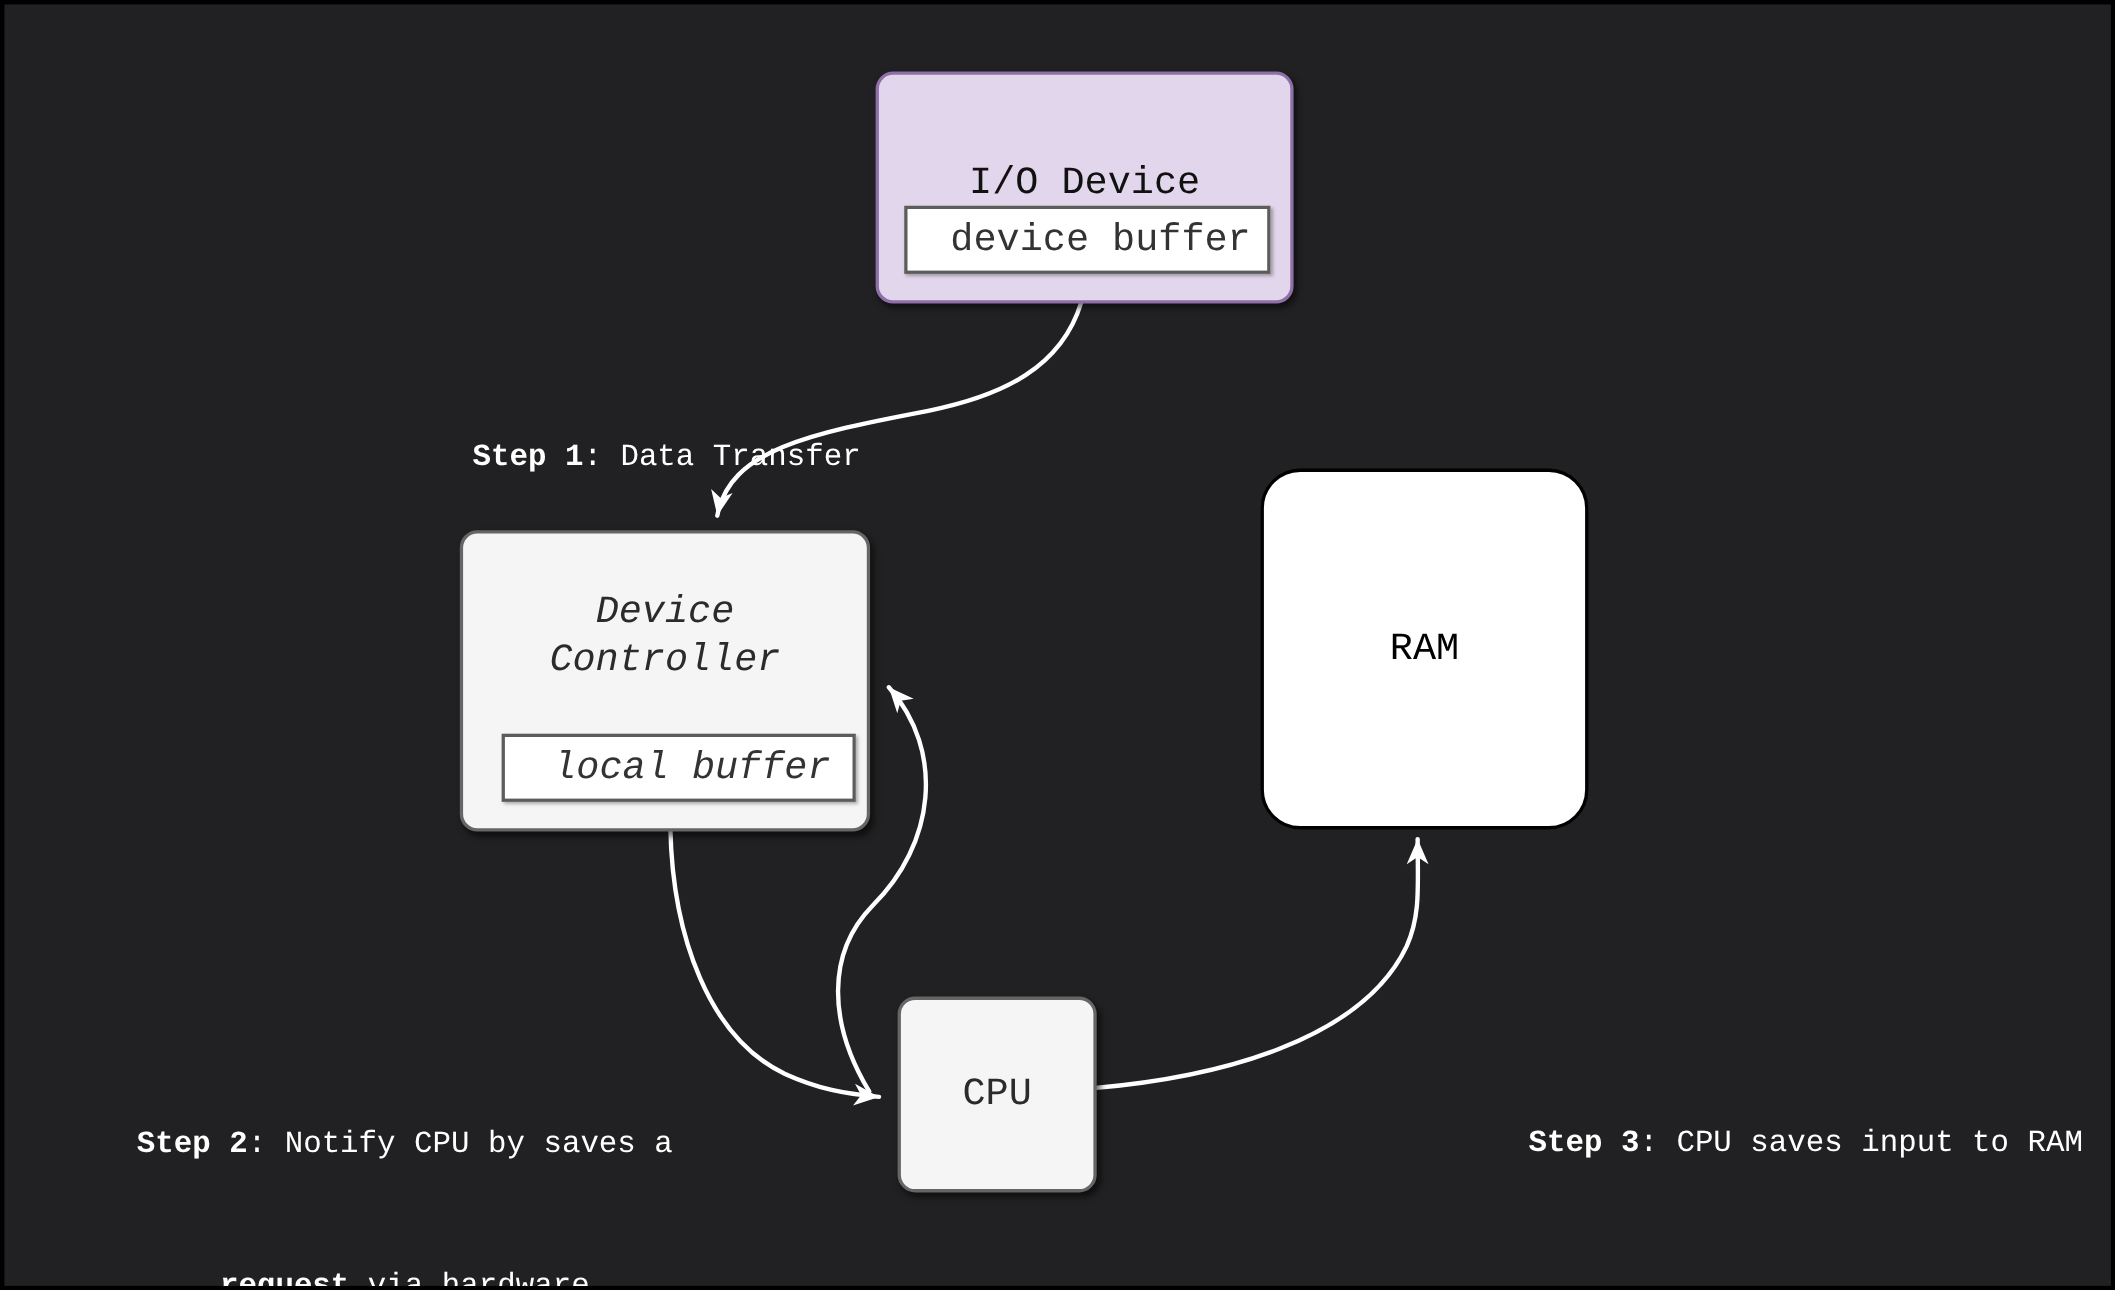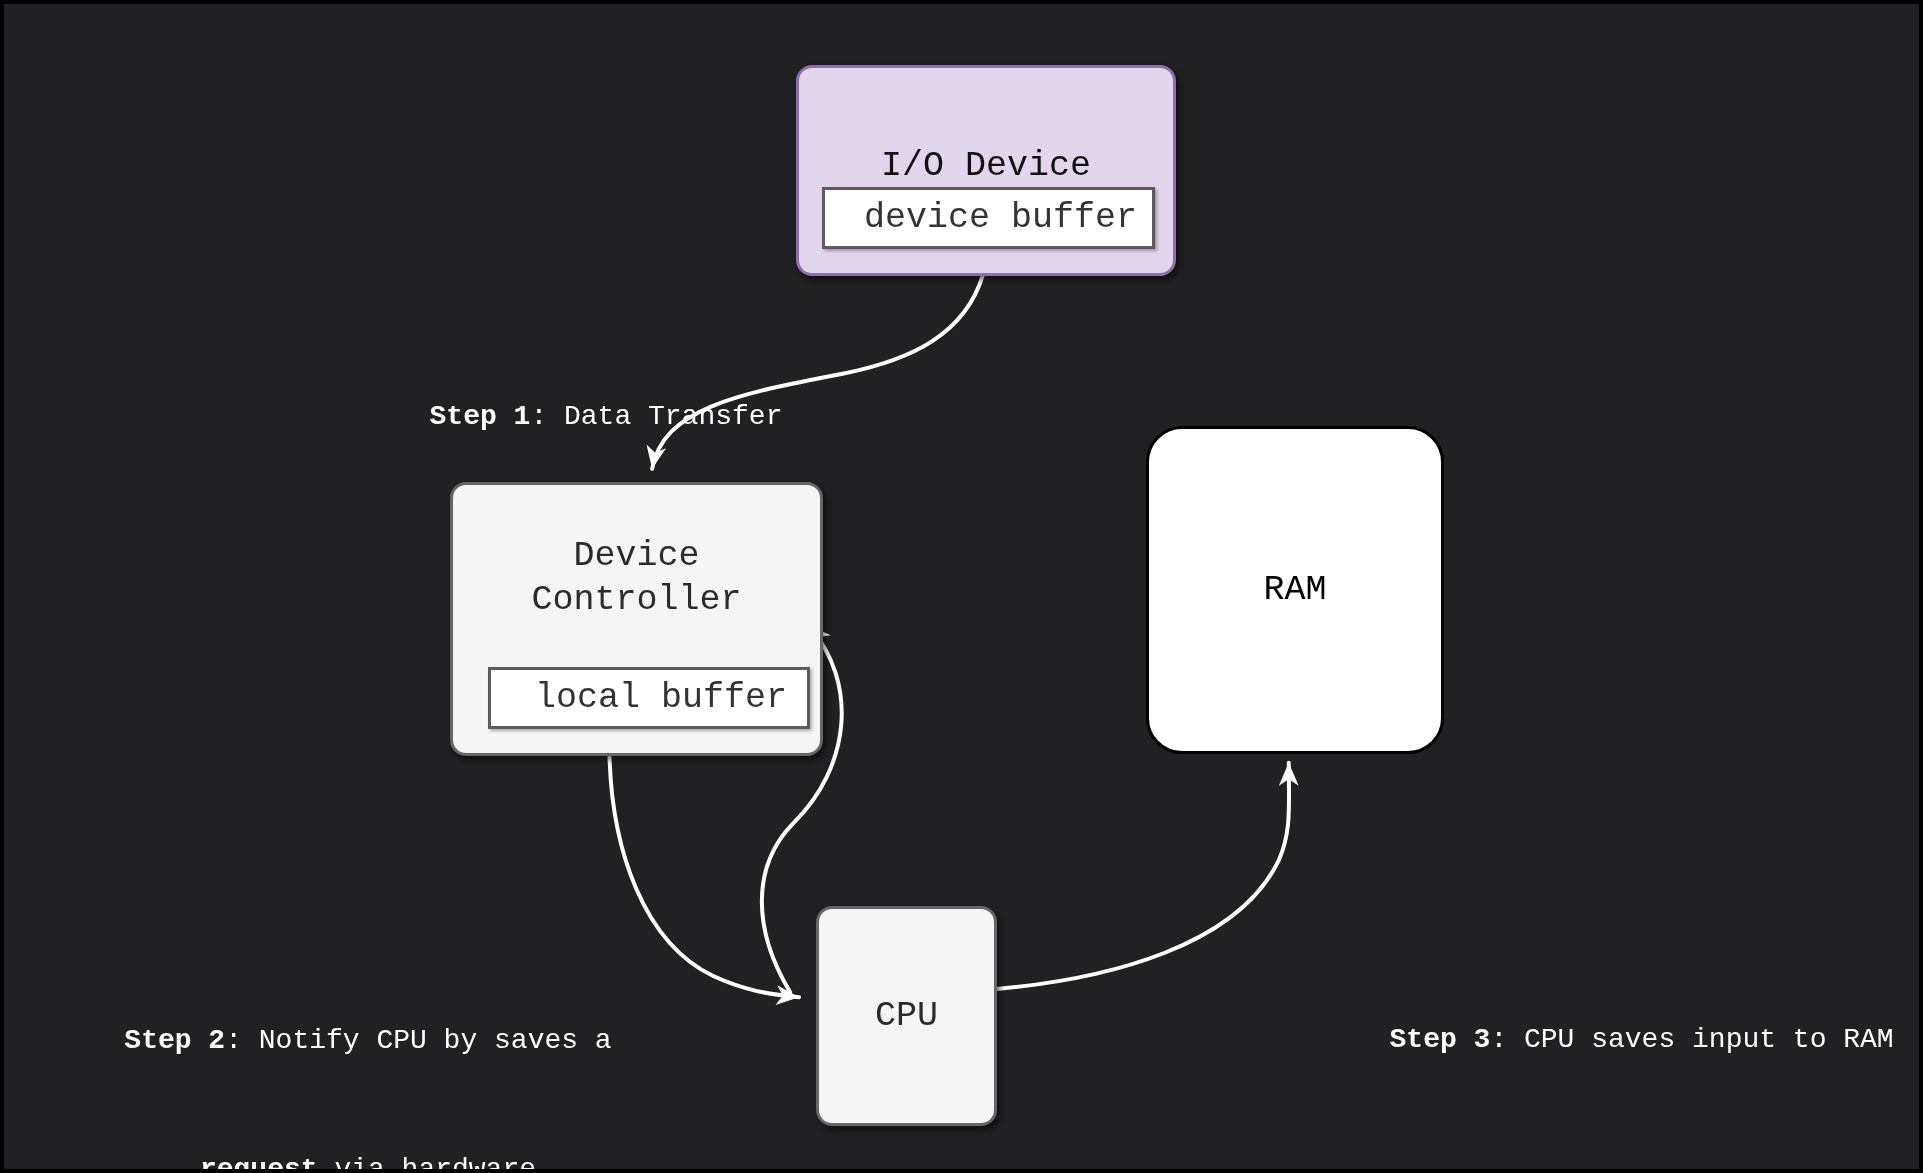--- a/index.html
+++ b/index.html
@@ -19,26 +19,27 @@
   .arrows path.edge{fill:none; stroke:var(--arrow); stroke-width:4; stroke-linecap:round;}
   .arrowhead-shape{fill:var(--arrow);}
 
   .node{position:absolute; box-sizing:border-box; border-radius:16px;}
   .node-io{
     left:792px; top:61px; width:380px; height:211px;
     background:var(--purple-fill); border:3px solid var(--purple-stroke);
     box-shadow:3px 4px 6px rgba(0,0,0,0.55);
   }
   .node-dc{
-    left:446px; top:478px; width:373px; height:274px;
+    left:414px; top:478px; width:373px; height:274px;
     background:var(--gray-fill); border:3px solid var(--gray-stroke);
     box-shadow:3px 4px 6px rgba(0,0,0,0.55);
+    font-style:italic;
   }
   .node-cpu{
-    left:812px; top:902px; width:181px; height:220px;
+    left:812px; top:902px; width:181px; height:178px;
     background:var(--gray-fill); border:3px solid var(--gray-stroke);
     box-shadow:3px 4px 6px rgba(0,0,0,0.55);
     display:flex; align-items:center; justify-content:center;
   }
   .node-ram{
     left:1142px; top:422px; width:298px; height:328px; border-radius:36px;
     background:var(--white-fill); border:3px solid var(--black-stroke);
     display:flex; align-items:center; justify-content:center;
   }
   .node-title{

